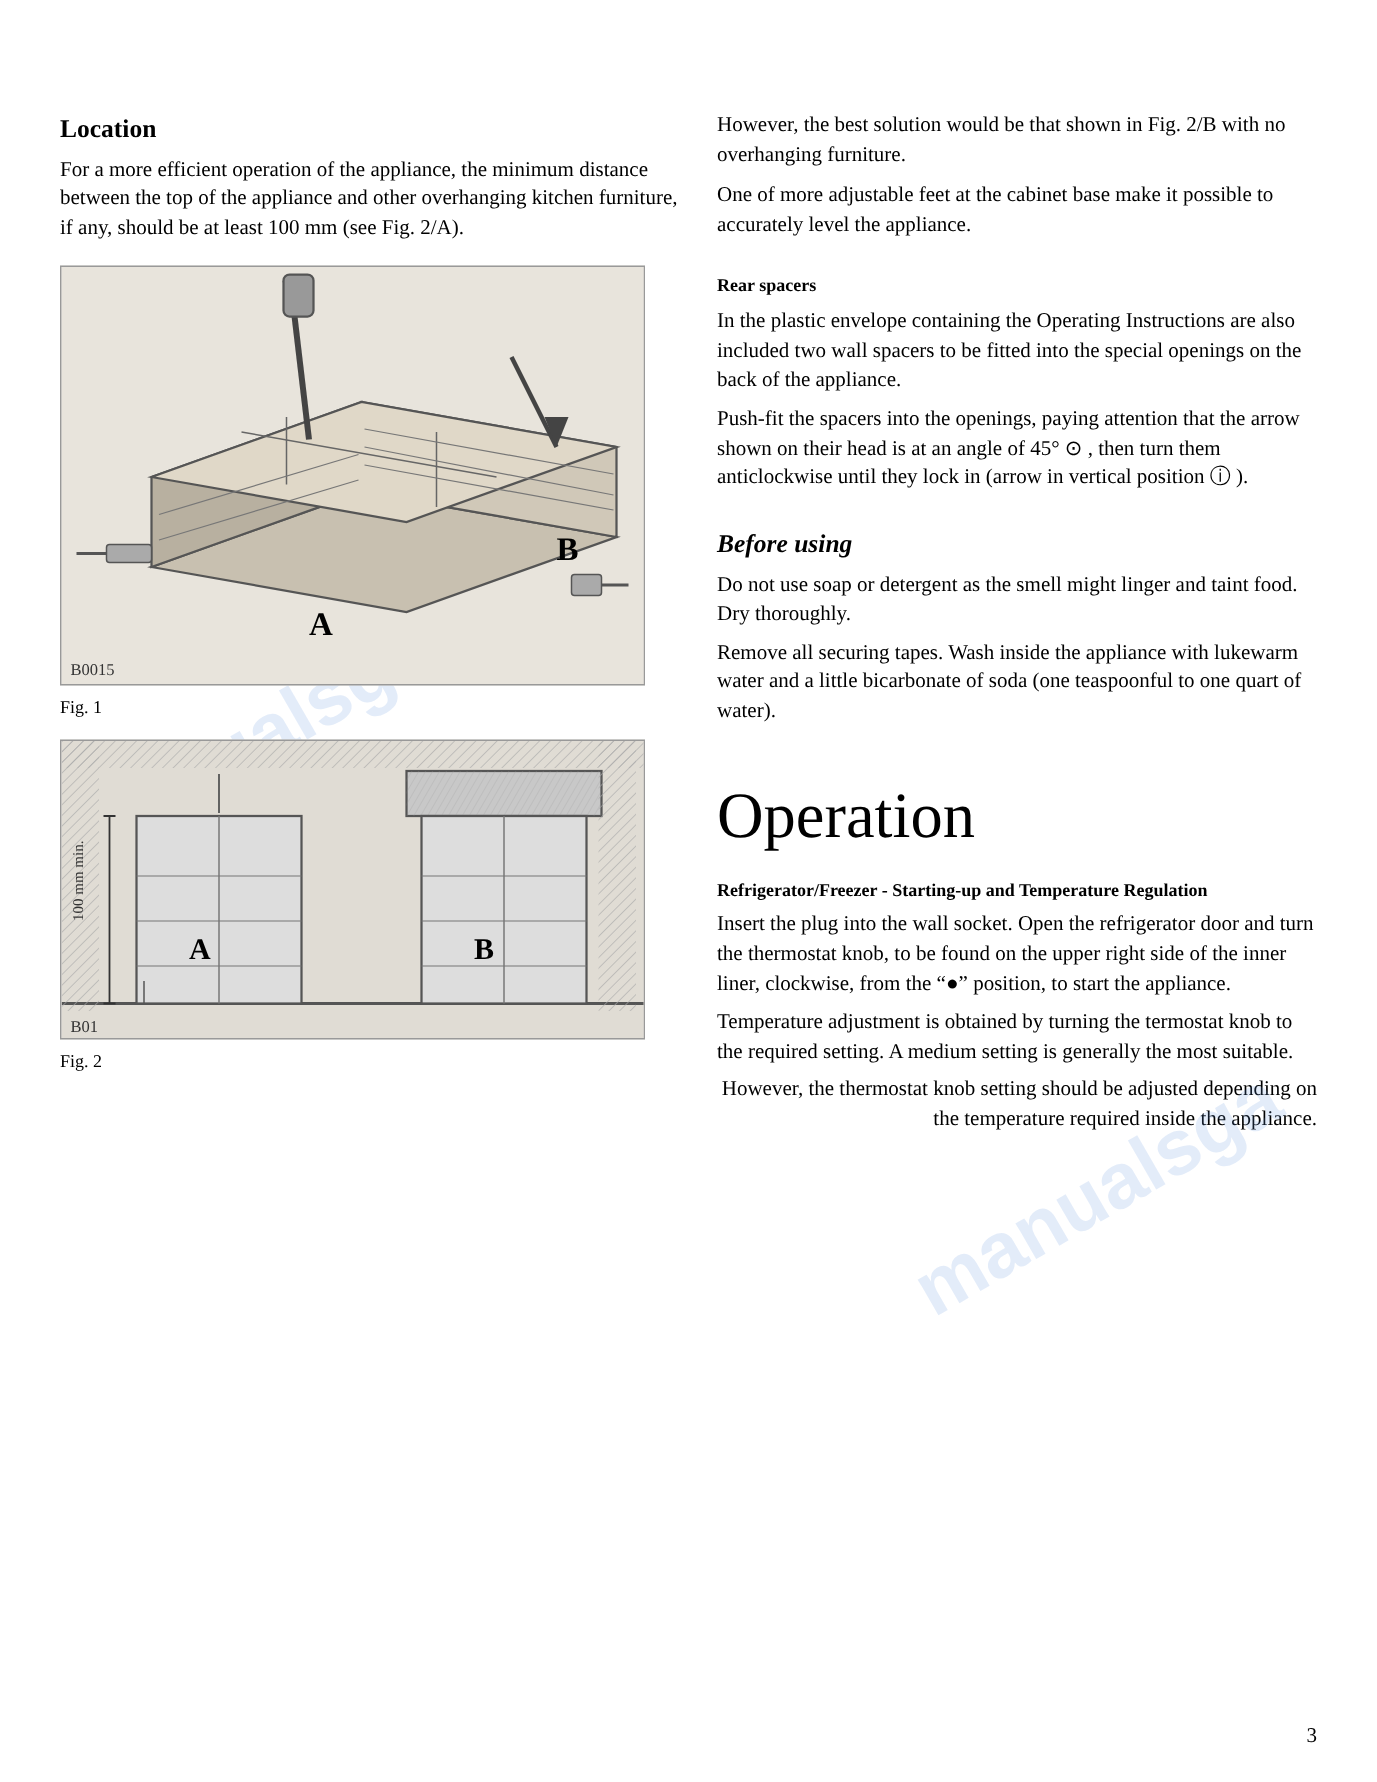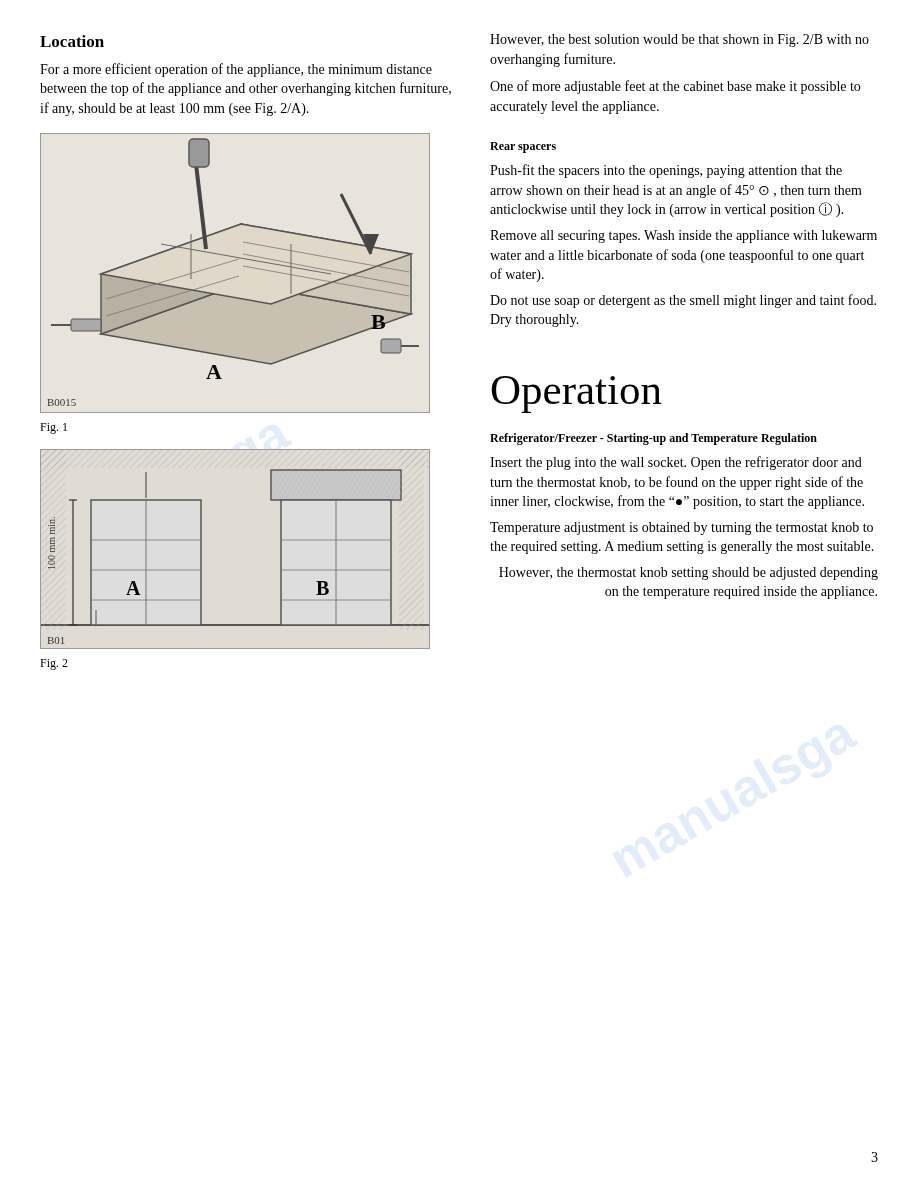--- a/index.html
+++ b/index.html
@@ -19,21 +19,22 @@
     .page {
       width: 918px;
       min-height: 1188px;
       padding: 30px 40px 40px 40px;
       position: relative;
       background: #fff;
     }
 
     .two-col {
       display: flex;
-      gap: 30px;
+      gap: 18px;
+      margin-top: 44px;
     }
 
     .col-left {
       width: 420px;
       flex-shrink: 0;
     }
 
     .col-right {
       flex: 1;
     }
@@ -254,24 +255,26 @@
       <div class="fig-label">Fig. 2</div>
 
     </div>
 
     <div class="col-right">
 
       <p>However, the best solution would be that shown in Fig. 2/B with no overhanging furniture.</p>
       <p style="margin-top: 8px;">One of more adjustable feet at the cabinet base make it possible to accurately level the appliance.</p>
 
       <h2 class="sub-heading" style="margin-top: 22px;">Rear spacers</h2>
+      <p>In the plastic envelope containing the Operating Instructions are also included two wall spacers to be fitted into the special openings on the back of the appliance.</p>
       <p style="margin-top: 6px;">Push-fit the spacers into the openings, paying attention that the arrow shown on their head is at an angle of 45° ⊙ , then turn them anticlockwise until they lock in (arrow in vertical position ⓘ ).</p>
 
+      <h2 class="section-heading-italic" style="margin-top: 22px;">Before using</h2>
+      <p style="margin-top: 6px;">Do not use soap or detergent as the smell might linger and taint food. Dry thoroughly.</p>
       <p>Remove all securing tapes. Wash inside the appliance with lukewarm water and a little bicarbonate of soda (one teaspoonful to one quart of water).</p>
-      <p style="margin-top: 6px;">Do not use soap or detergent as the smell might linger and taint food. Dry thoroughly.</p>
 
       <h1 class="operation-heading">Operation</h1>
 
       <h2 class="sub-heading" style="margin-top: 0;">Refrigerator/Freezer - Starting-up and Temperature Regulation</h2>
 
       <p>Insert the plug into the wall socket. Open the refrigerator door and turn the thermostat knob, to be found on the upper right side of the inner liner, clockwise, from the “●” position, to start the appliance.</p>
       <p style="margin-top: 6px;">Temperature adjustment is obtained by turning the termostat knob to the required setting. A medium setting is generally the most suitable.</p>
       <p style="margin-top: 6px; text-align: right;">However, the thermostat knob setting should be adjusted depending on the temperature required inside the appliance.</p>
 
     </div>

